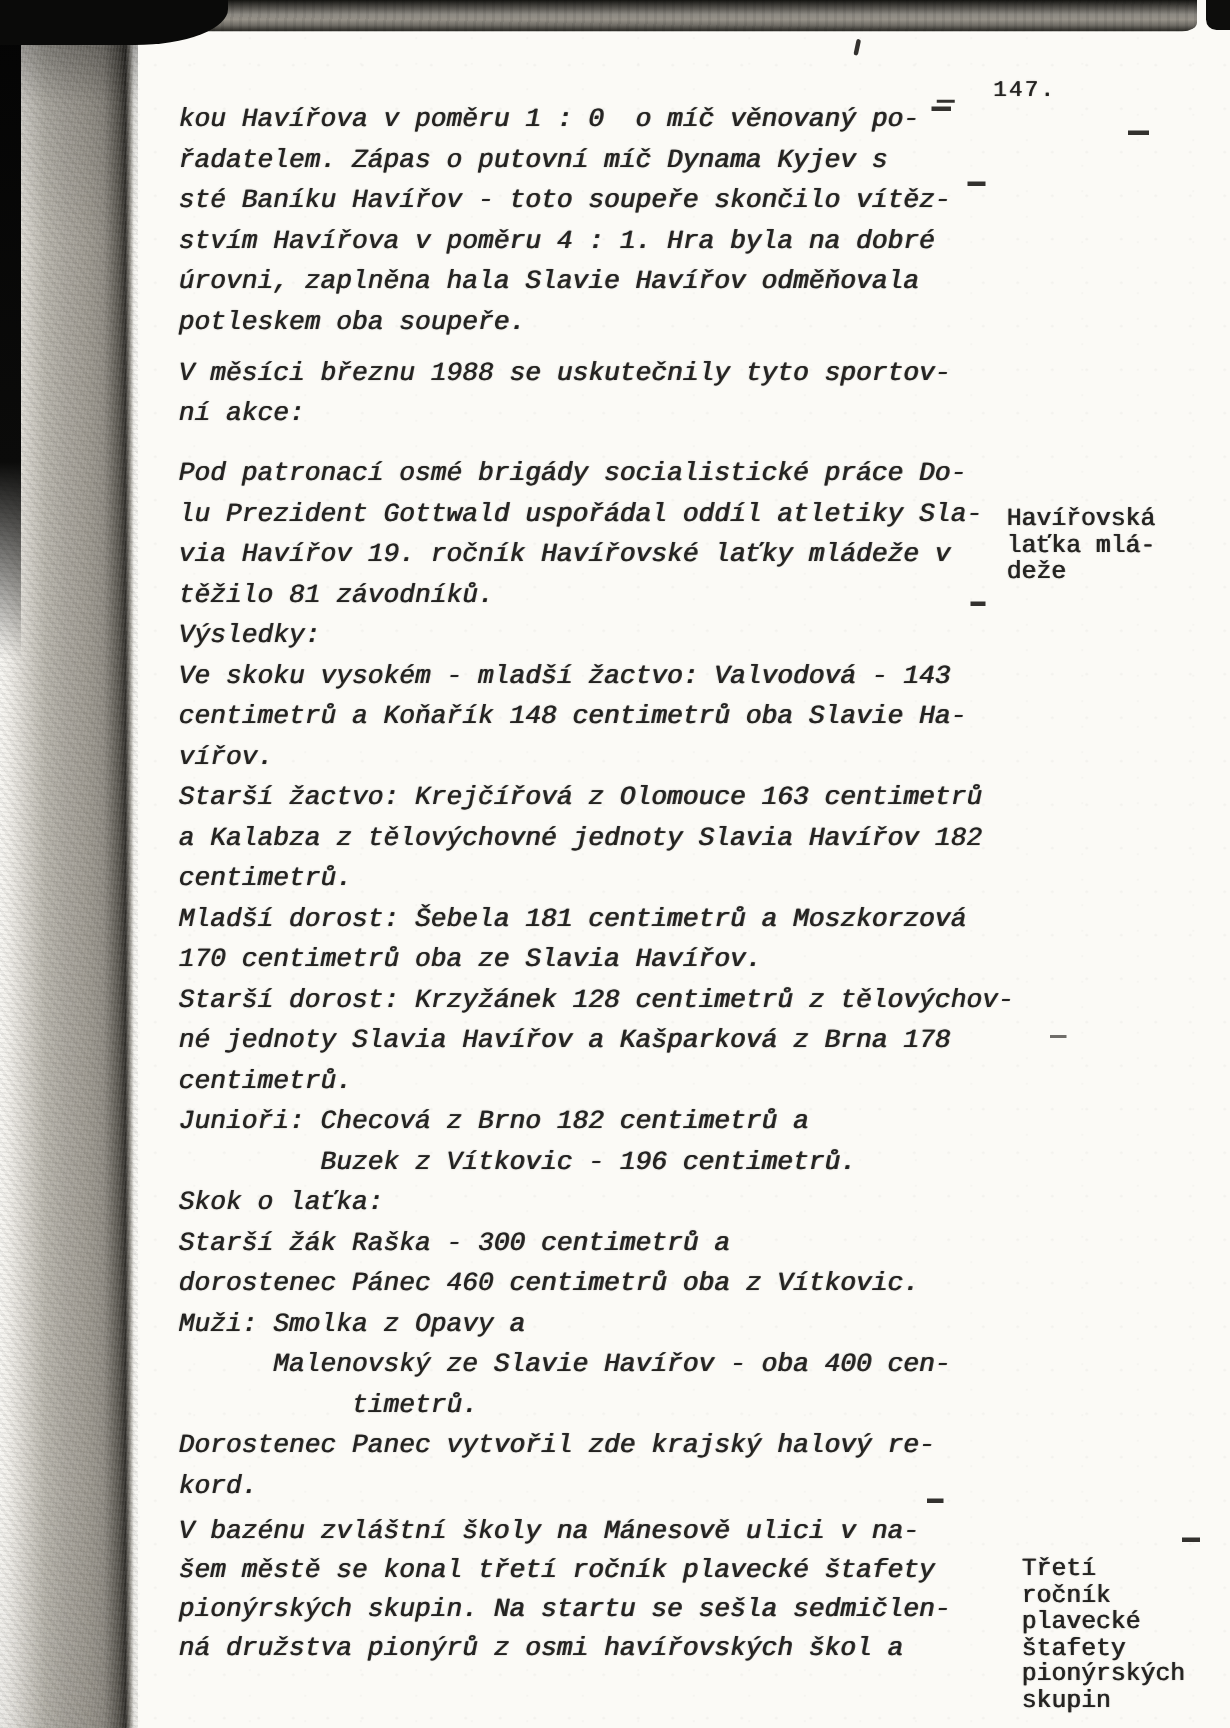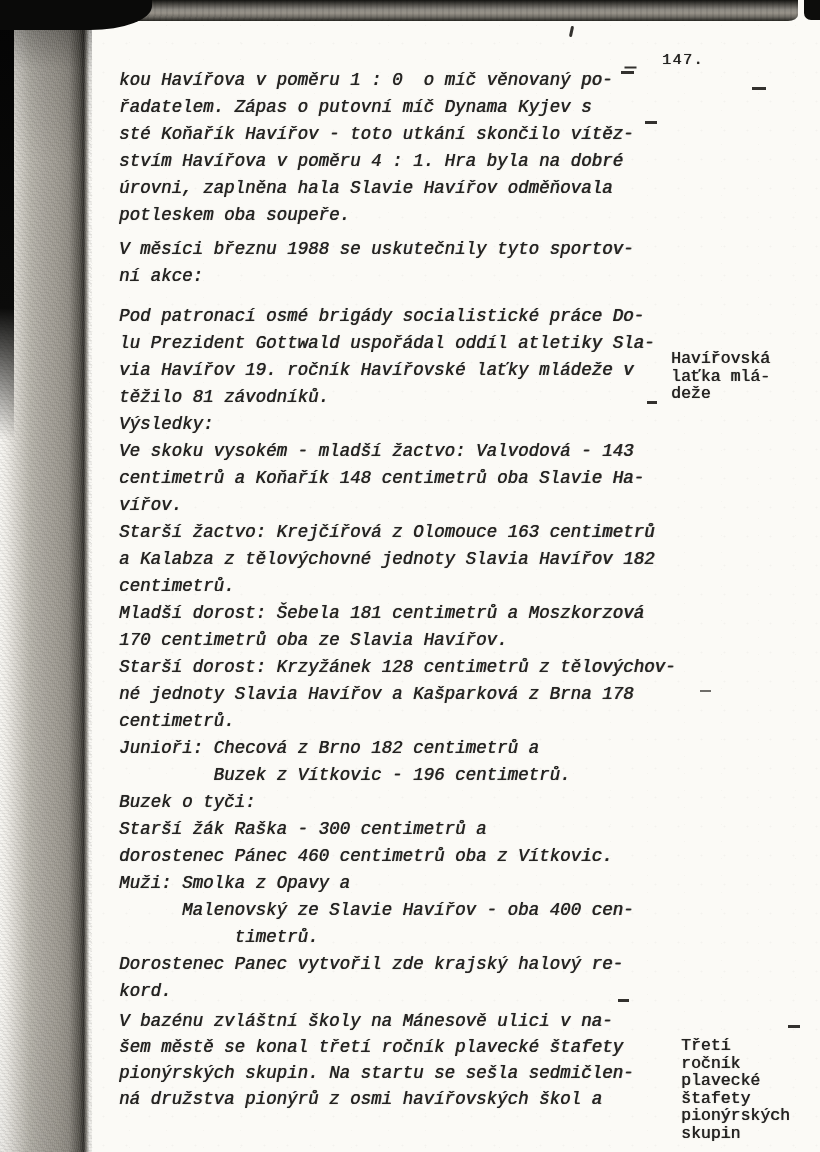--- a/index.html
+++ b/index.html
@@ -59,21 +59,21 @@
     position: absolute; left: 119px; top: 67px; width: 580px;
     font-size: 17.5px; line-height: 27px;
   }
   .tline { white-space: pre; }
   .para { margin: 0; font-style: italic; }
   .para:nth-child(2) { margin-top: 7px; }
   .para:nth-child(3) { margin-top: 13px; }
   .para:nth-child(4) { margin-top: 3px; line-height: 26px; }
 
   .note { position: absolute; font-size: 16.5px; }
-  .note-1 { left: 671px; top: 350px; line-height: 17.5px; }
+  .note-1 { left: 671px; top: 337px; line-height: 17.5px; }
   .note-2 { left: 681px; top: 1037px; line-height: 17.5px; }
 
   
   .artifact { position: absolute; background: #33312e; }
   .a-tick   { left: 570px; top: 26px;  width: 3px;  height: 11px; transform: rotate(12deg); border-radius: 2px; }
   .a-eq     { left: 621px; top: 71px;  width: 13px; height: 2.5px; box-shadow: 3px -5px 0 -0.5px #33312e; }
   .a-d1     { left: 752px; top: 87px;  width: 14px; height: 2.5px; }
   .a-d2     { left: 645px; top: 121px; width: 12px; height: 2.5px; }
   .a-d3     { left: 647px; top: 401px; width: 10px; height: 2.5px; }
   .a-d4     { left: 700px; top: 690px; width: 11px; height: 2px; opacity: .7; }
@@ -88,21 +88,21 @@
 <div class="top-band"></div>
 <div class="corner-tl"></div>
 <div class="corner-tr"></div>
 
 <div class="page-number ink">147.</div>
 
 <main class="text-column ink">
   <div class="para">
       <div class="tline">kou Havířova v poměru 1 : 0  o míč věnovaný po-</div>
       <div class="tline">řadatelem. Zápas o putovní míč Dynama Kyjev s</div>
-      <div class="tline">sté Koňařík Havířov - toto utkání skončilo vítěz-</div>
+      <div class="tline">sté Baníku Havířov - toto soupeře skončilo vítěz-</div>
       <div class="tline">stvím Havířova v poměru 4 : 1. Hra byla na dobré</div>
       <div class="tline">úrovni, zaplněna hala Slavie Havířov odměňovala</div>
       <div class="tline">potleskem oba soupeře.</div>
     </div>
   <div class="para">
       <div class="tline">V měsíci březnu 1988 se uskutečnily tyto sportov-</div>
       <div class="tline">ní akce:</div>
     </div>
   <div class="para">
       <div class="tline">Pod patronací osmé brigády socialistické práce Do-</div>
@@ -116,21 +116,21 @@
       <div class="tline">Starší žactvo: Krejčířová z Olomouce 163 centimetrů</div>
       <div class="tline">a Kalabza z tělovýchovné jednoty Slavia Havířov 182</div>
       <div class="tline">centimetrů.</div>
       <div class="tline">Mladší dorost: Šebela 181 centimetrů a Moszkorzová</div>
       <div class="tline">170 centimetrů oba ze Slavia Havířov.</div>
       <div class="tline">Starší dorost: Krzyžánek 128 centimetrů z tělovýchov-</div>
       <div class="tline">né jednoty Slavia Havířov a Kašparková z Brna 178</div>
       <div class="tline">centimetrů.</div>
       <div class="tline">Junioři: Checová z Brno 182 centimetrů a</div>
       <div class="tline">         Buzek z Vítkovic - 196 centimetrů.</div>
-      <div class="tline">Buzek o tyči:</div>
+      <div class="tline">Skok o laťka:</div>
       <div class="tline">Starší žák Raška - 300 centimetrů a</div>
       <div class="tline">dorostenec Pánec 460 centimetrů oba z Vítkovic.</div>
       <div class="tline">Muži: Smolka z Opavy a</div>
       <div class="tline">      Malenovský ze Slavie Havířov - oba 400 cen-</div>
       <div class="tline">           timetrů.</div>
       <div class="tline">Dorostenec Panec vytvořil zde krajský halový re-</div>
       <div class="tline">kord.</div>
     </div>
   <div class="para">
       <div class="tline">V bazénu zvláštní školy na Mánesově ulici v na-</div>

